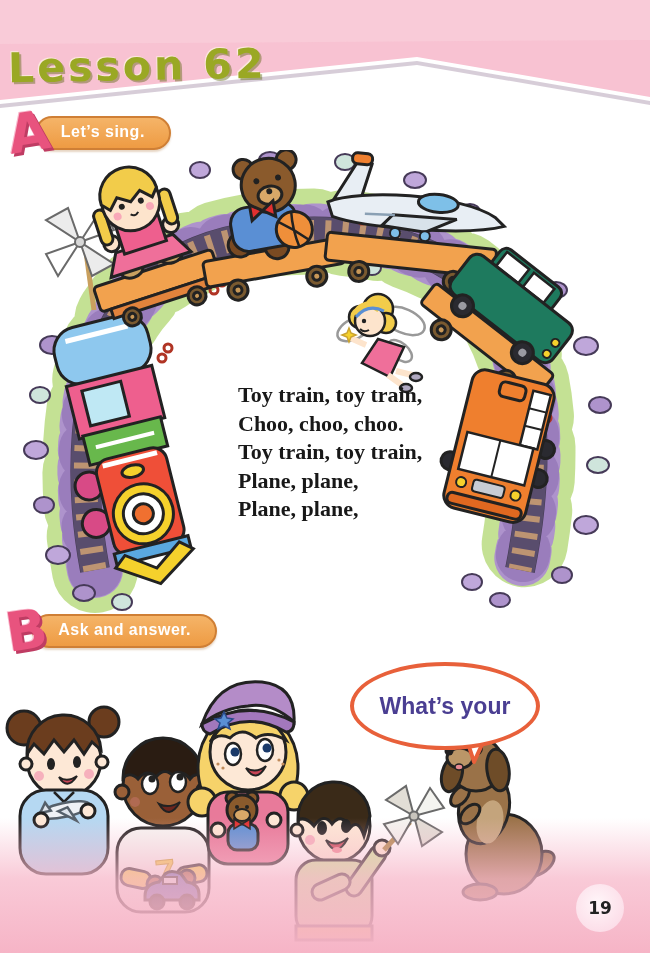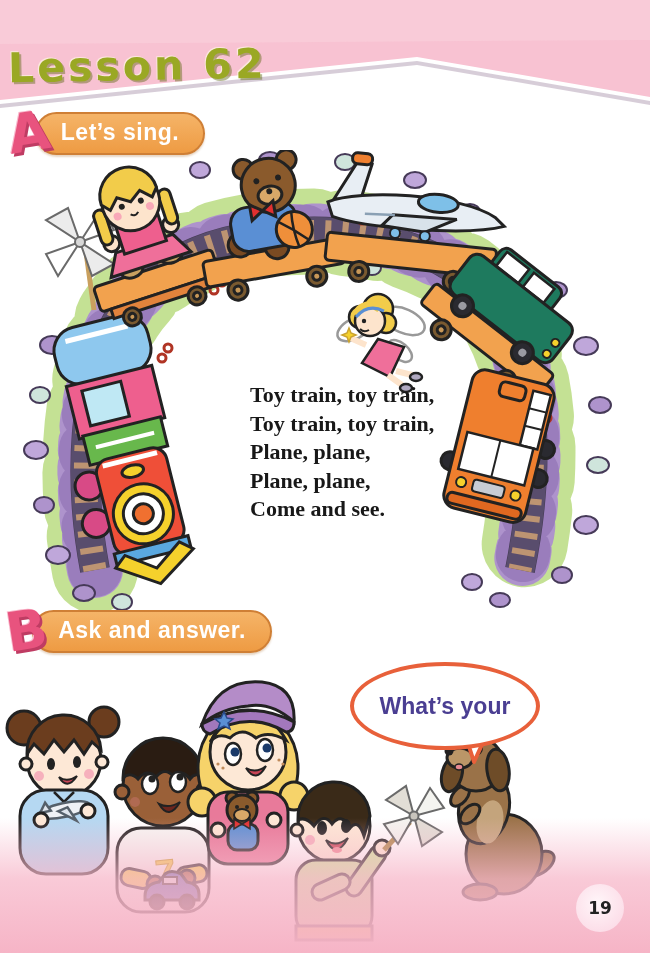--- a/index.html
+++ b/index.html
@@ -25,30 +25,30 @@
     color:var(--marker_pink,#e8537e);
     text-shadow:2px 3px 0 #bf3c63,-1px -1px 0 #f9b8cc;
     transform:rotate(-9deg);
     font-family:"DejaVu Sans",sans-serif;
   }
   .marker-pill{
     margin-left:-15px;z-index:1;
     background:linear-gradient(#f5b468,#ee9b43);
     border:2px solid #cf7f35;border-radius:22px;
     padding:5px 24px 7px 24px;
-    color:#ffffff;font-size:23px;font-weight:bold;letter-spacing:.5px;
+    color:#ffffff;font-size:16px;font-weight:bold;letter-spacing:.5px;
     box-shadow:0 2px 2px rgba(160,90,20,.25);
     white-space:nowrap;
   }
   
   #train-scene{position:absolute;left:0;top:150px;z-index:3;}
   #bottom-scene{position:absolute;left:0;top:650px;z-index:3;}
   
   #lyrics{
-    position:absolute;left:250px;top:381px;z-index:5;
+    position:absolute;left:238px;top:381px;z-index:5;
     font-family:"Liberation Serif",serif;font-weight:bold;
     font-size:22px;line-height:28.5px;color:var(--lyrics_ink,#181818);
     white-space:nowrap;
   }
   
   #bubble-tail{position:absolute;left:438px;top:700px;z-index:4;}
   #speech-bubble{
     position:absolute;left:350px;top:662px;width:182px;height:80px;z-index:5;
     background:#ffffff;border:4px solid var(--bubble_border,#e8603a);
     border-radius:50%;
@@ -301,24 +301,24 @@
     <path d="M -26 -30 A 15 15 0 0 1 -2 -36" fill="none" stroke="#f2cc4a" stroke-width="8"></path>
     <path d="M -26 -28 Q -14 -42 2 -34" fill="none" stroke="#5a8fd4" stroke-width="3"></path>
     <circle cx="-18" cy="-24" r="2.2" fill="#222222" stroke="none"></circle>
     <path d="M -22 -16 Q -18 -12 -13 -15" fill="none" stroke-width="2"></path>
     <polygon points="-40,-10 -35,-8 -33,-3 -31,-8 -26,-10 -31,-12 -33,-17 -35,-12" fill="#f5d12c" stroke="#caa22e" stroke-width="1.5"></polygon>
   </g>
 </svg>
 
 <div id="lyrics">
   <div class="lyric-line">Toy train, toy train,</div>
+  <div class="lyric-line">Choo, choo, choo.</div>
   <div class="lyric-line">Toy train, toy train,</div>
   <div class="lyric-line">Plane, plane,</div>
   <div class="lyric-line">Plane, plane,</div>
-  <div class="lyric-line">Come and see.</div>
 </div>
 
 <div class="marker" style="left:6px;top:604px;">
   <span class="marker-letter">B</span>
   <span class="marker-pill">Ask and answer.</span>
 </div>
 
 <svg id="bubble-tail" width="70" height="80" viewBox="0 0 70 80">
   <polygon points="18,6 58,14 36,62" fill="#ffffff" stroke="#e8603a" stroke-width="4" stroke-linejoin="round"></polygon>
 </svg>

